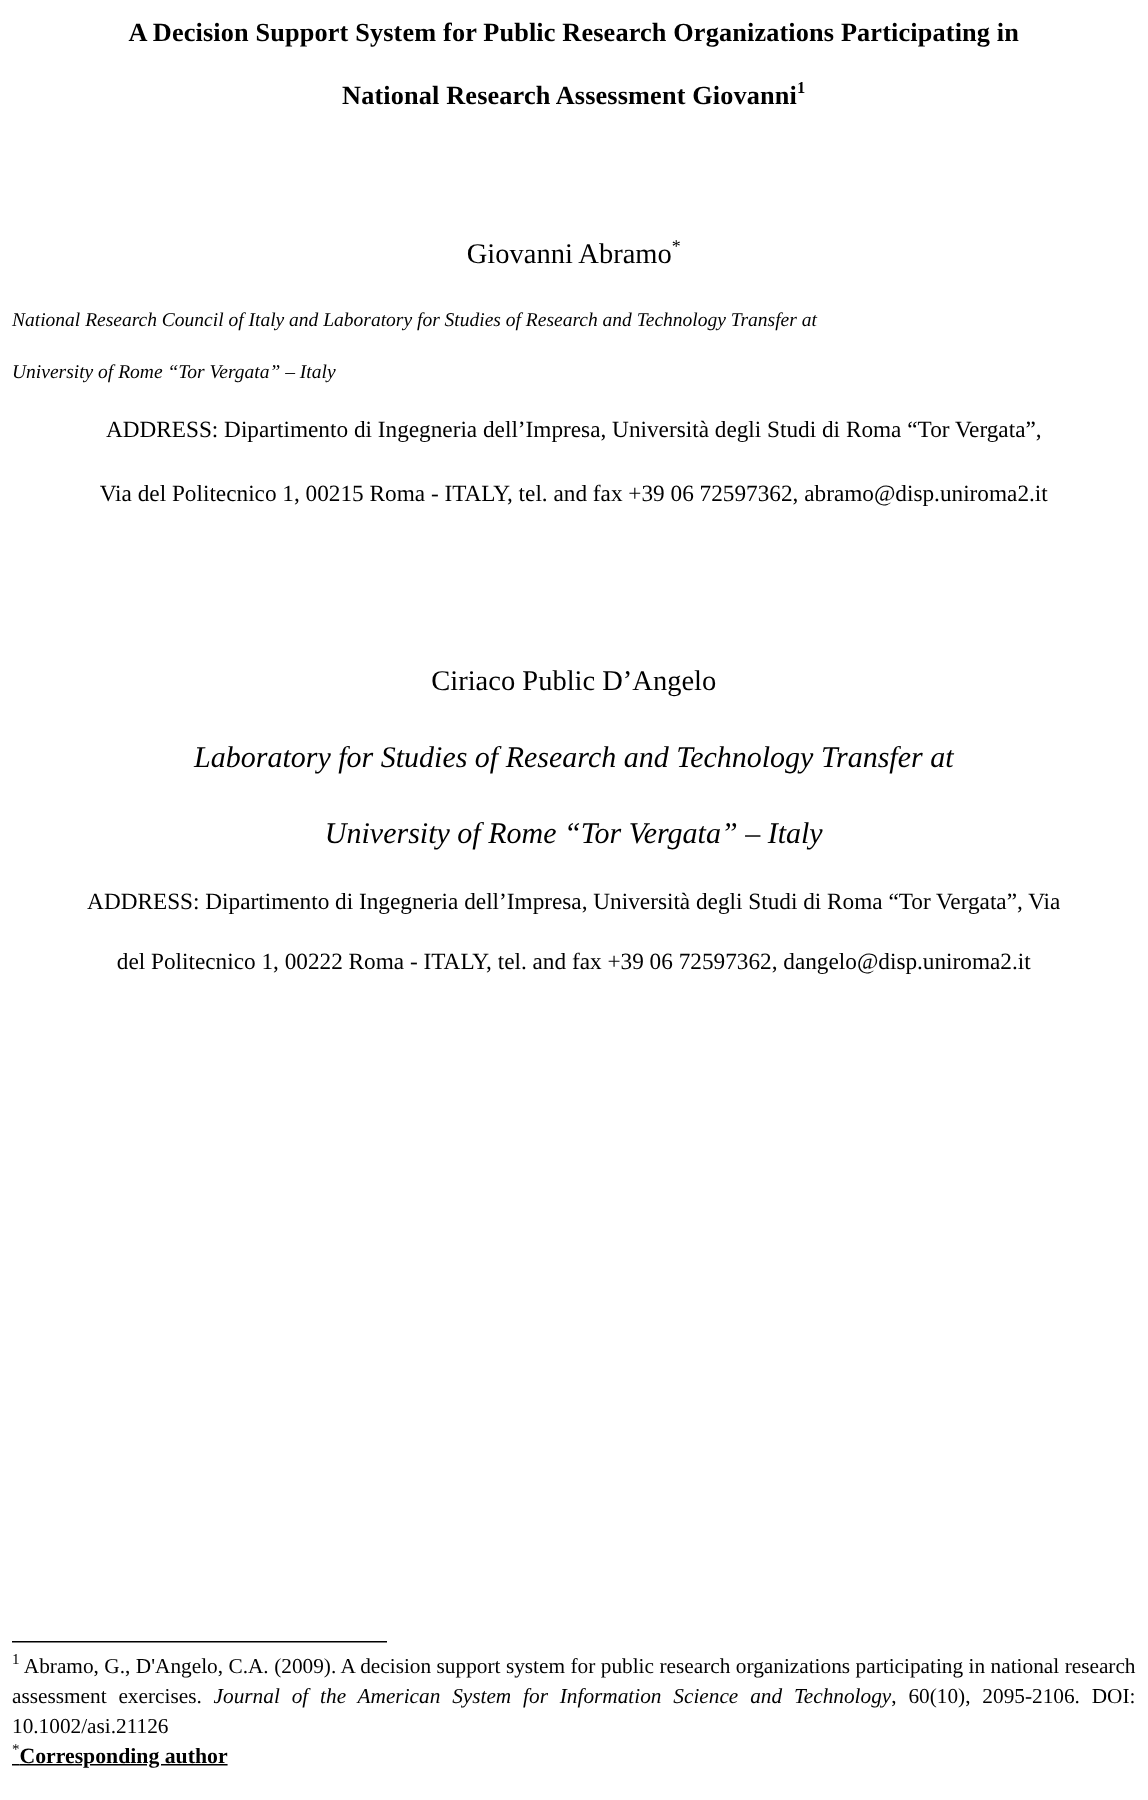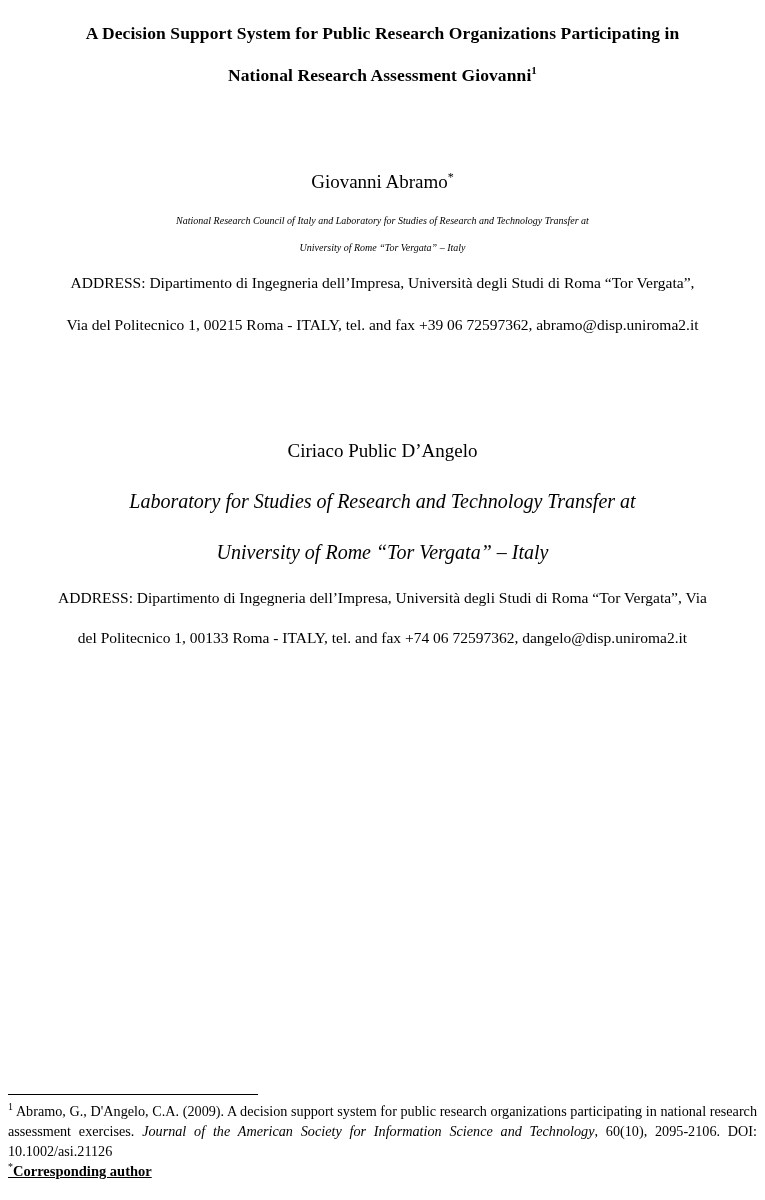--- a/index.html
+++ b/index.html
@@ -22,21 +22,21 @@
     box-sizing: border-box;
     padding: 0 8px;
   }
 
   .title {
     font-size: 17.5px;
     font-weight: bold;
     text-align: center;
     line-height: 2.4;
     margin: 0;
-    padding-top: 12px;
+    padding-top: 0;
     letter-spacing: 0.1px;
   }
   .title sup {
     font-size: 11px;
     vertical-align: super;
     line-height: 0;
   }
 
   .spacer-1 { height: 62px; }
 
@@ -46,23 +46,23 @@
     line-height: 1.3;
     margin: 12px;
   }
   .author-name sup {
     font-size: 12px;
     vertical-align: super;
     line-height: 0;
   }
 
   .affil {
-    font-size: 10px;
+    font-size: 13px;
     font-style: italic;
-    text-align: center;
+    text-align: left;
     line-height: 2.75;
     margin: 0;
   }
   .affil-block {
     margin-top: 10px;
   }
 
   .address {
     font-size: 15.5px;
     text-align: center;
@@ -156,27 +156,27 @@
 
   <div>
     <p class="author-name">
       <span class="inline">Ciriaco Public D’Angelo</span>
     </p>
     <div class="affil-block">
       <p class="affil-2">Laboratory for Studies of Research and Technology Transfer at</p>
       <p class="affil-2">University of Rome “Tor Vergata” – Italy</p>
     </div>
     <p class="address-2">ADDRESS: Dipartimento di Ingegneria dell’Impresa, Università degli Studi di Roma “Tor Vergata”, Via</p>
-    <p class="address-2">del Politecnico 1, 00133 Roma - ITALY, tel. and fax +74 06 72597362, dangelo@disp.uniroma2.it</p>
+    <p class="address-2">del Politecnico 1, 00222 Roma - ITALY, tel. and fax +39 06 72597362, dangelo@disp.uniroma2.it</p>
   </div>
 
   <div class="footnote-area">
     <div class="footnote-rule"></div>
     <p class="footnote">
       <sup>1</sup>
-      <span class="inline">Abramo, G., D'Angelo, C.A. (2009). A decision support system for public research organizations participating in national research assessment exercises. </span><span class="inline it">Journal of the American Society for Information Science and Technology</span><span class="inline">, 60(10), 2095-2106. DOI: 10.1002/asi.21126</span>
+      <span class="inline">Abramo, G., D'Angelo, C.A. (2009). A decision support system for public research organizations participating in national research assessment exercises. </span><span class="inline it">Journal of the American System for Information Science and Technology</span><span class="inline">, 60(10), 2095-2106. DOI: 10.1002/asi.21126</span>
     </p>
     <p class="corresponding">
       <sup>*</sup><span class="inline">Corresponding author</span>
     </p>
   </div>
 
 </div>
 
 </body></html>

